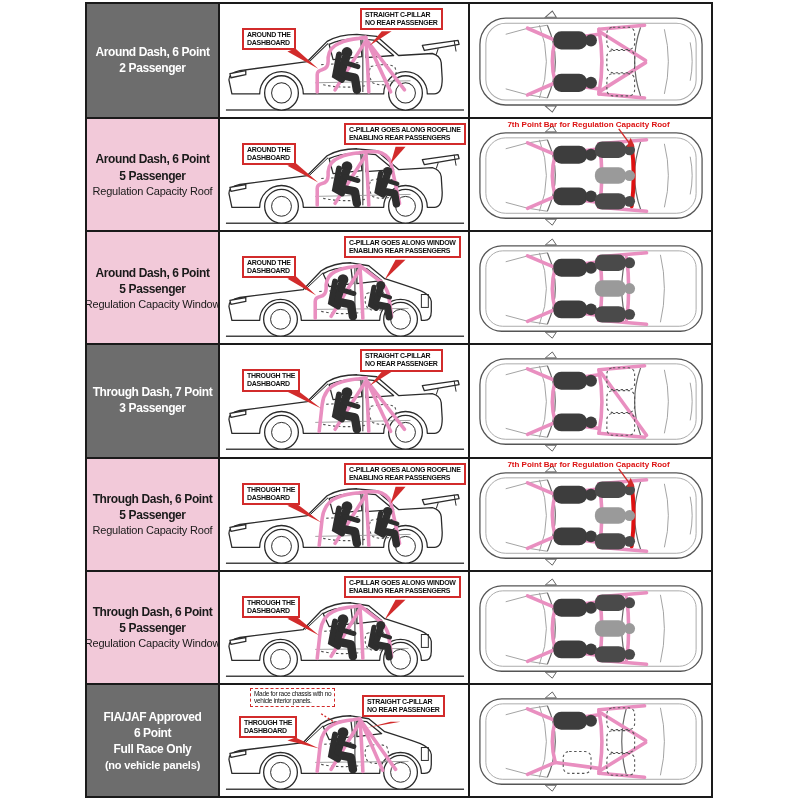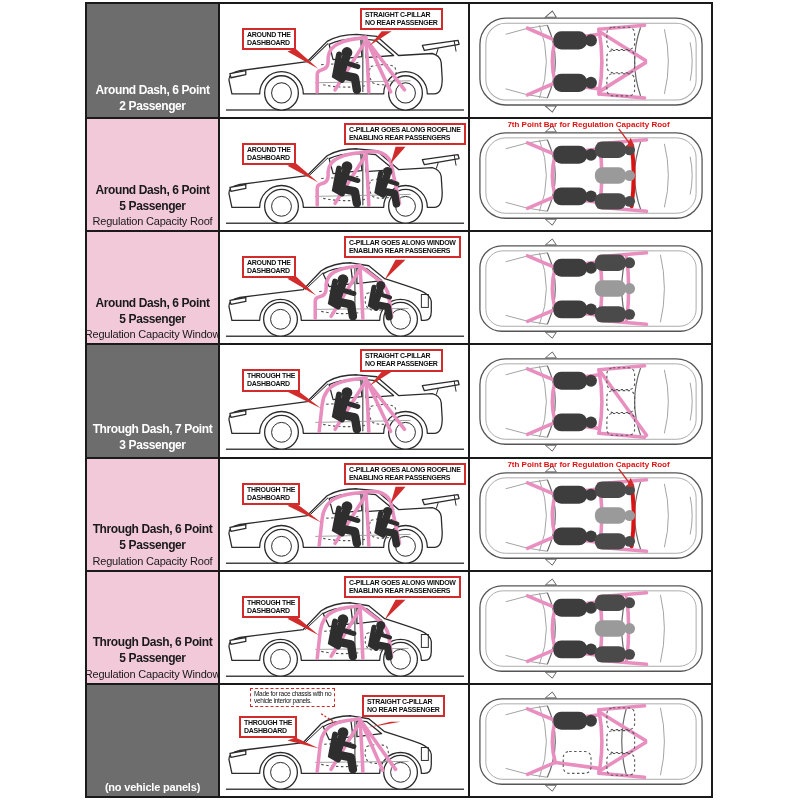--- a/index.html
+++ b/index.html
@@ -1,20 +1,20 @@
 <!DOCTYPE html>
 <html style="--row-dark: #6d6d6d; --row-pink: #f2c9d9; --cage: #e98fc0; --callout-red: #d22b2b; --red7: #dd1111;"><head>
 <meta charset="utf-8">
 <style>
   html,body{margin:0;padding:0;width:800px;height:800px;background:#fff;font-family:"Liberation Sans",sans-serif;}
   .sheet{position:absolute;left:85px;top:2px;width:624px;height:792px;border:2px solid #1a1a1a;display:grid;grid-template-rows:repeat(7,1fr);}
   .row{display:grid;grid-template-columns:131px 250px 1fr;border-top:2px solid #1a1a1a;min-height:0;}
   .row:first-child{border-top:none;}
   .cell{position:relative;border-left:2px solid #1a1a1a;min-width:0;overflow:hidden;background:#fff;}
-  .cell:first-child{border-left:none;justify-content:flex-end;}
+  .cell:first-child{border-left:none;}
   .lbl{display:flex;flex-direction:column;justify-content:center;align-items:center;text-align:center;padding:2px;}
   .lbl.dark{background:var(--row-dark);color:#fff;}
   .lbl.pink{background:var(--row-pink);color:#1a1a1a;}
   .t{font-weight:bold;font-size:12px;letter-spacing:-0.4px;line-height:1.35;white-space:pre-line;}
   .s{font-size:11px;letter-spacing:-0.2px;line-height:1.2;margin-top:1px;white-space:pre;}
   .dark .s{font-weight:bold;}
   .cell svg{position:absolute;inset:0;width:100%;height:100%;}
   .cage{stroke:var(--cage);stroke-width:3.6;fill:none;stroke-linecap:round;stroke-linejoin:round;}
   .cage7{stroke:var(--red7);stroke-width:4;fill:none;stroke-linecap:round;}
   .lead{fill:var(--callout-red);}
@@ -351,20 +351,23 @@
         <use href="#occ" transform="translate(108,78)" fill="#3d3d3d"></use>
         <use href="#occ" transform="translate(148,31) scale(0.92)" fill="#4a4a4a"></use>
         <use href="#occ" transform="translate(148,57) scale(0.92)" fill="#9a9a9a"></use>
         <use href="#occ" transform="translate(148,83) scale(0.92)" fill="#4a4a4a"></use>
       </svg>
     </div>
   </div>
 
   <div class="row">
     <div class="cell lbl dark">
+      <div class="t">FIA/JAF Approved
+6 Point
+Full Race Only</div>
       <div class="s">(no vehicle panels)</div>
     </div>
     <div class="cell side">
       <svg viewBox="0 0 250 112" preserveAspectRatio="none">
         <use href="#hatch-side"></use>
         <path class="cage" d="M98,87 L101,60 Q103,45 114,40 Q122,36 134,35 L141,34"></path>
         <path class="cage" d="M141,34 Q143,60 144,87"></path>
         <path class="cage" d="M140,39 L112,85"></path>
         <path class="cage" d="M142,36 L177,85 M142,36 L164,86"></path>
         <use href="#fig" transform="translate(124,48)"></use>

